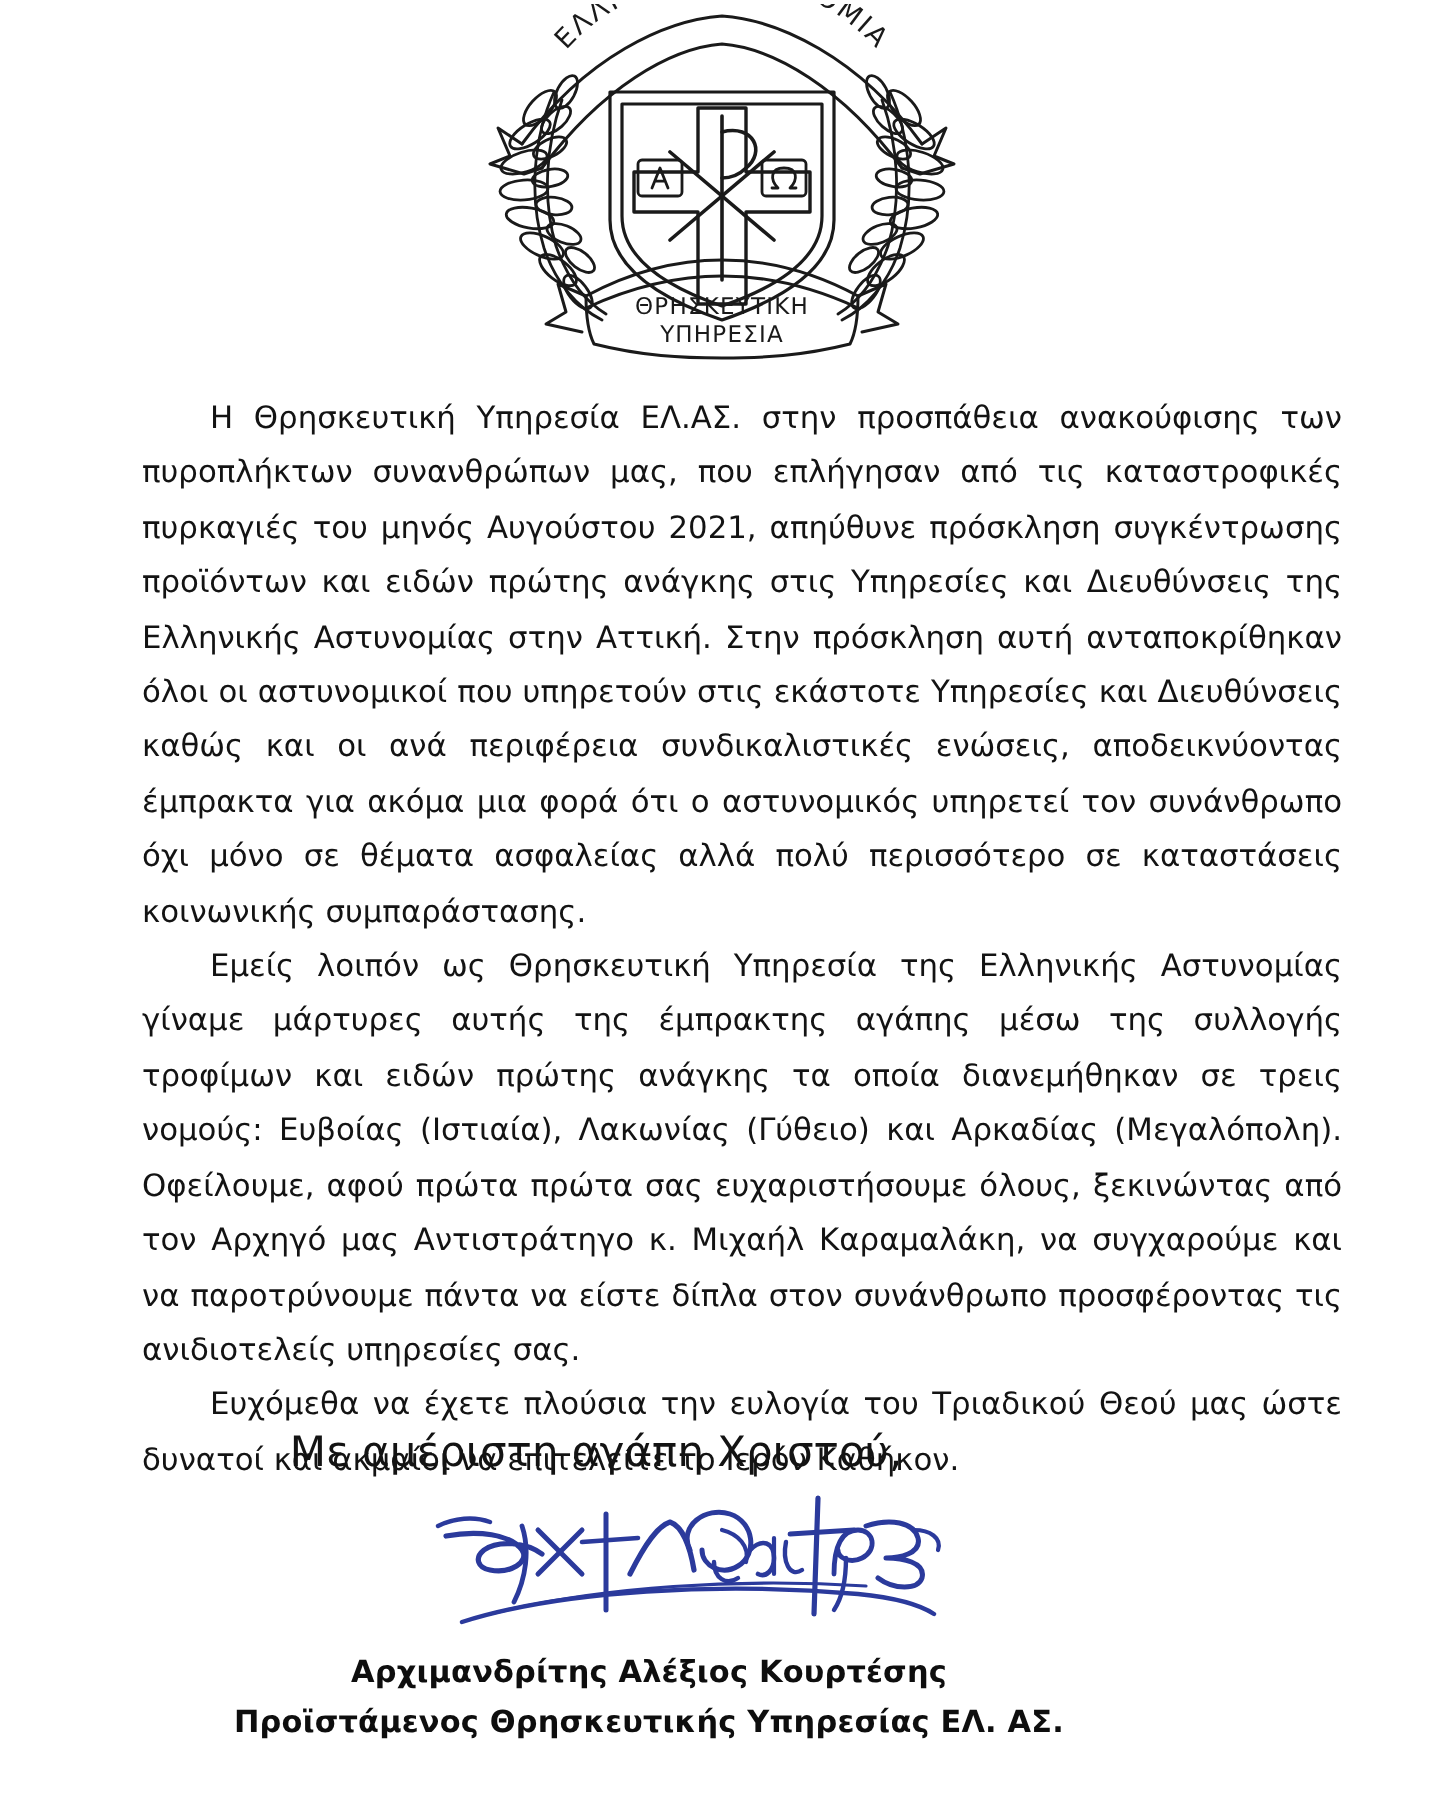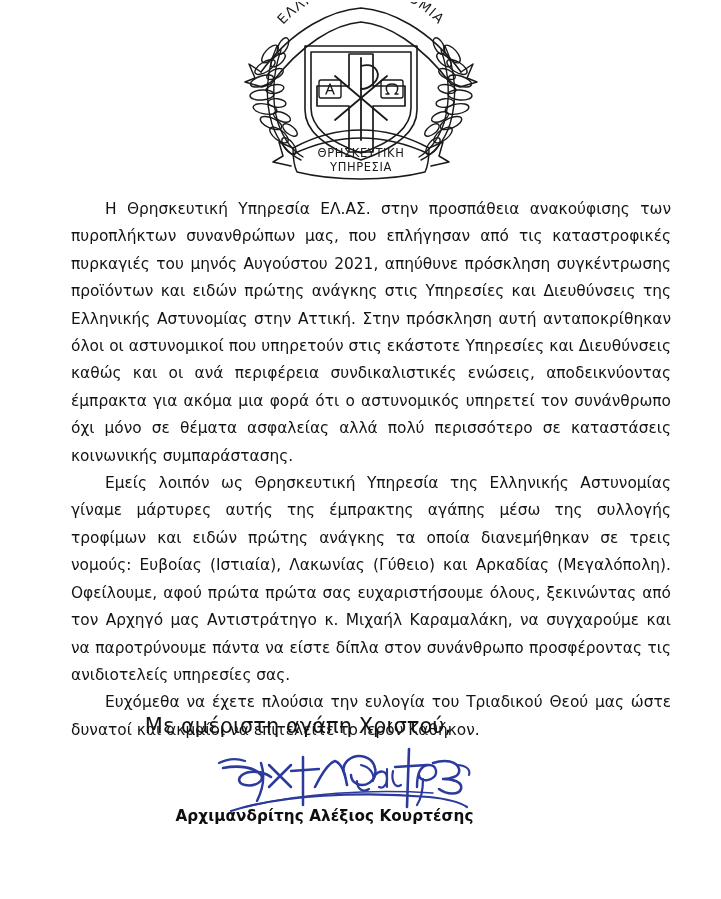--- a/index.html
+++ b/index.html
@@ -94,21 +94,21 @@
     align-items: flex-start;
     pointer-events: none;
   }
   .signature {
     display: block;
   }
 
   .signoff {
     position: absolute;
     left: 0;
-    top: 804px;
+    top: 824px;
     width: 649px;
     text-align: center;
   }
   .signoff .sig-line {
     font-weight: bold;
     font-size: 15.2px;
     line-height: 25px;
     color: #0e0e0e;
     letter-spacing: 0.1px;
   }
@@ -275,15 +275,16 @@
         <path d="M 246,30 C 254,30 260,34 258,40" stroke-width="2.1"></path>
 
         <path d="M 20,76 C 70,60 150,56 218,62 C 238,64 250,68 256,72" stroke-width="2.2"></path>
         <path d="M 34,72 C 90,58 160,54 222,58" stroke-width="1.6"></path>
       </g>
     </svg>
   </div>
 
   <div class="signoff">
     <div class="sig-line">Αρχιμανδρίτης Αλέξιος Κουρτέσης</div>
+    <div class="sig-line">Προϊστάμενος  Θρησκευτικής Υπηρεσίας ΕΛ. ΑΣ.</div>
   </div>
 
 </div>
 
 </body></html>

